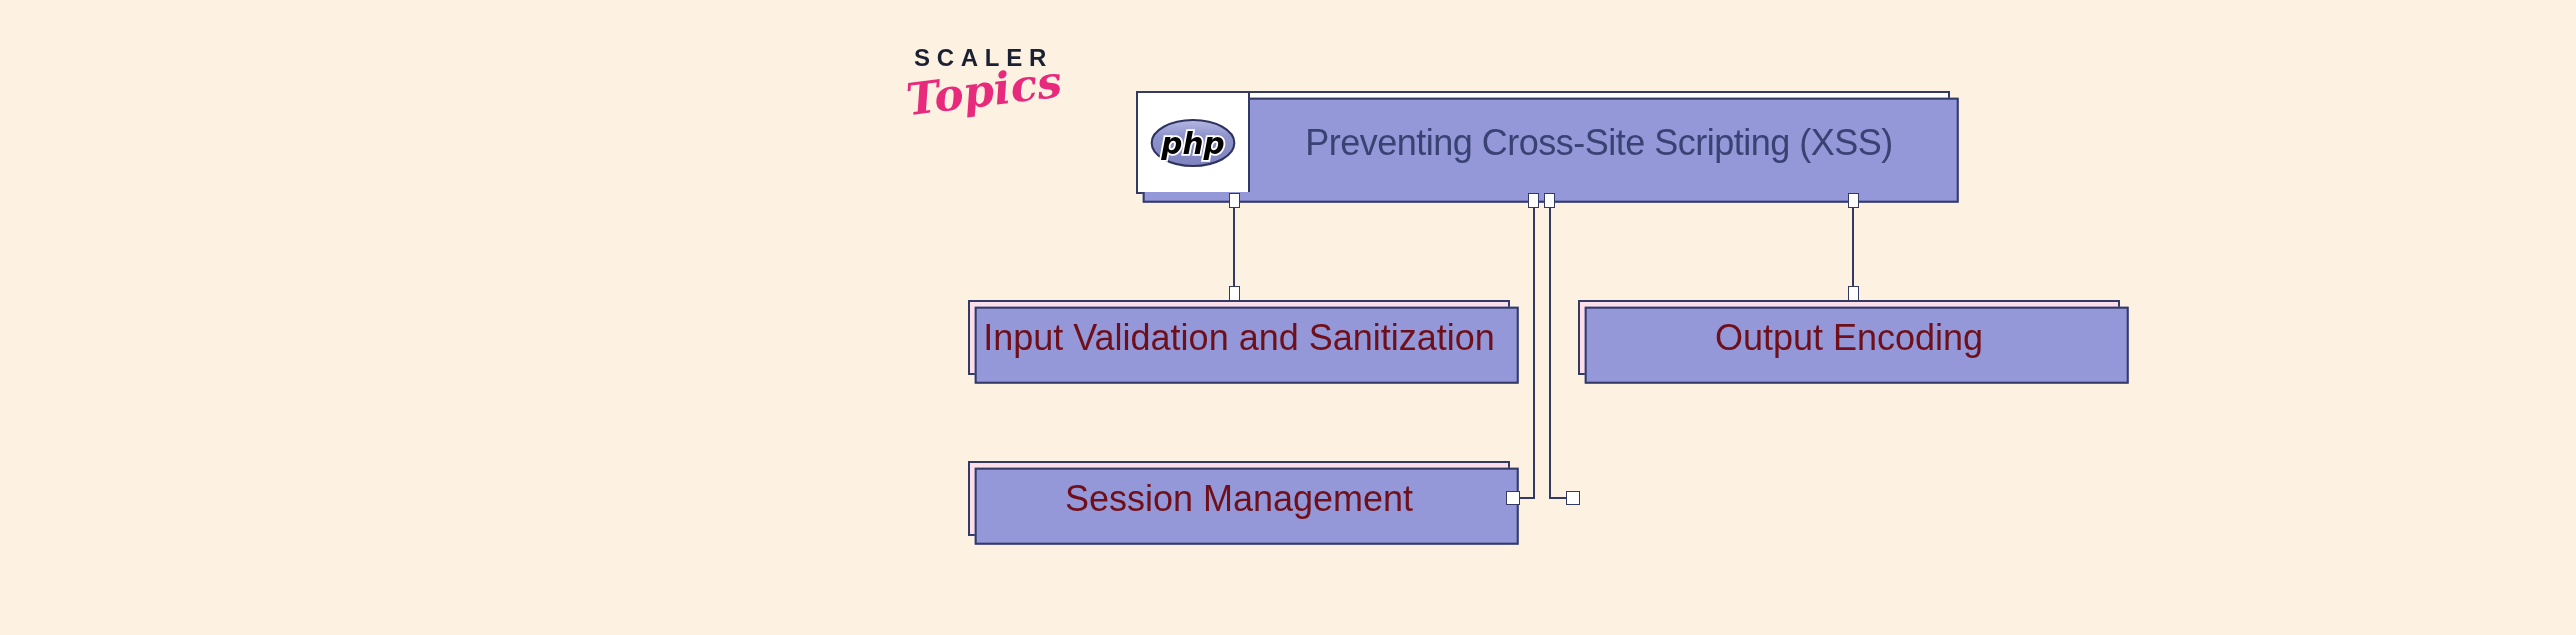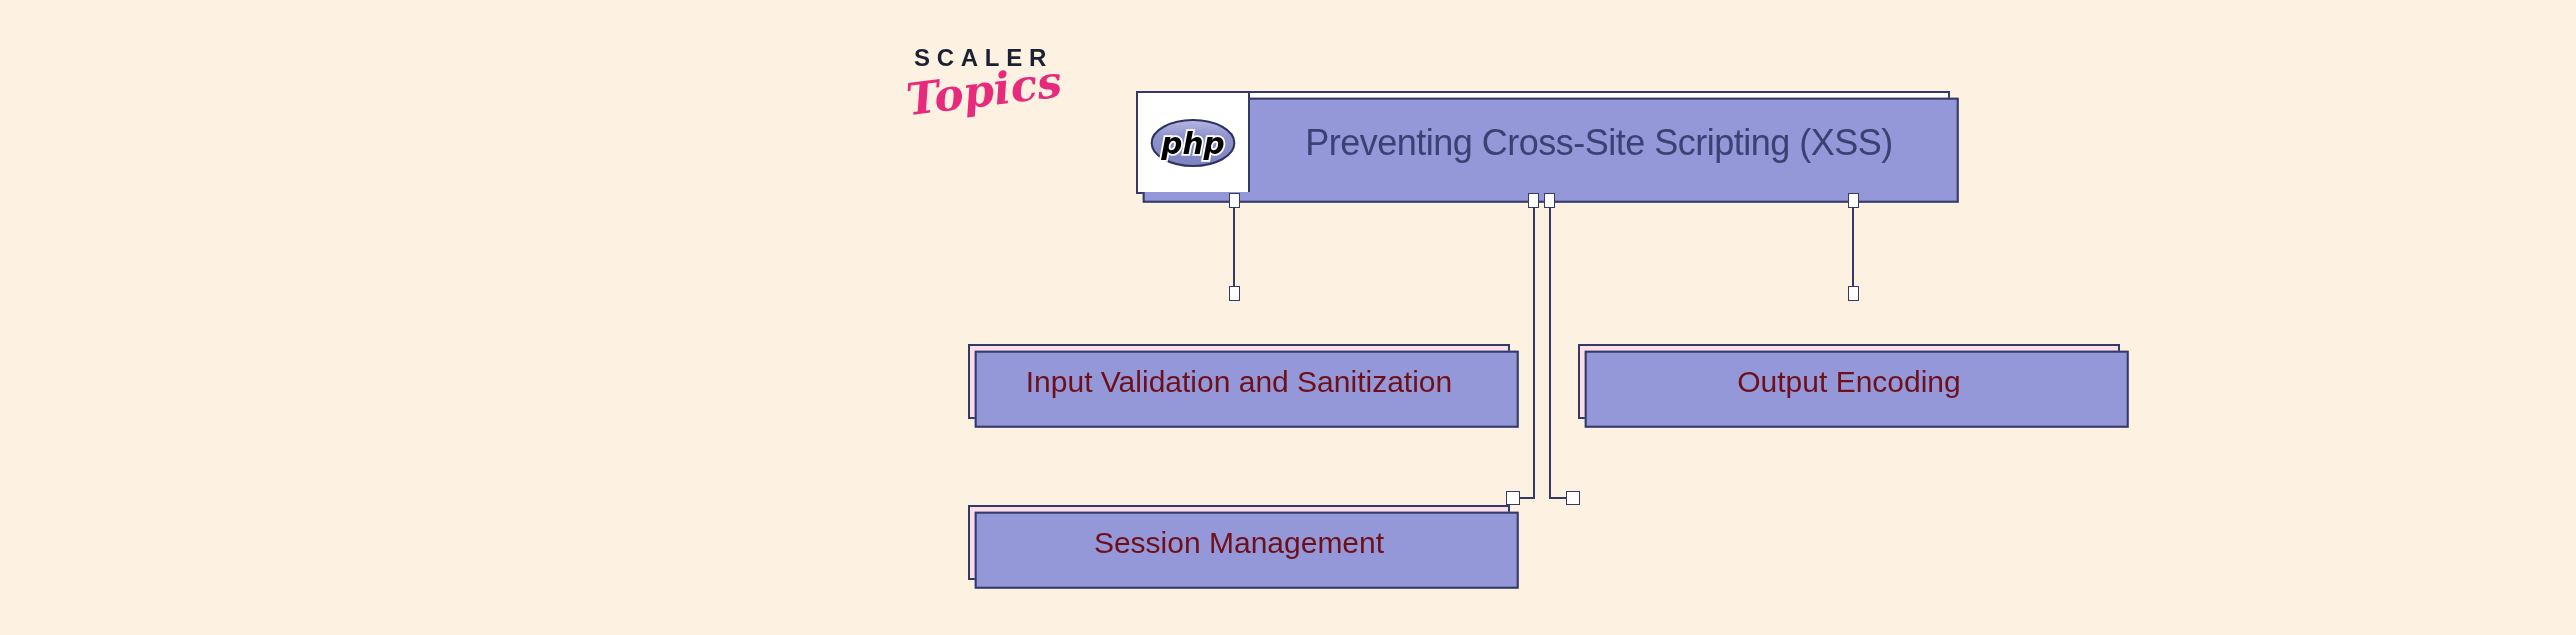--- a/index.html
+++ b/index.html
@@ -89,24 +89,23 @@
     letter-spacing: -0.5px;
     color: #3a4273;
     white-space: nowrap;
     text-align: right;
   }
   .child-node {
     background: #fbdee7;
     display: flex;
     align-items: center;
     justify-content: center;
-    font-size: 30px;
+    font-size: 36px;
     color: #6e0f1a;
     white-space: nowrap;
-    margin-top: 44px;
   }
   .node-input-validation { left: 968px; top: 300px; width: 542px; height: 75px; }
   .node-output-encoding  { left: 1578px; top: 300px; width: 542px; height: 75px; }
   .node-session-mgmt     { left: 968px; top: 461px; width: 542px; height: 75px; }
   .node-csp              { left: 1578px; top: 461px; width: 542px; height: 75px; }
 
   
   .connector {
     position: absolute;
     background: #343a66;

